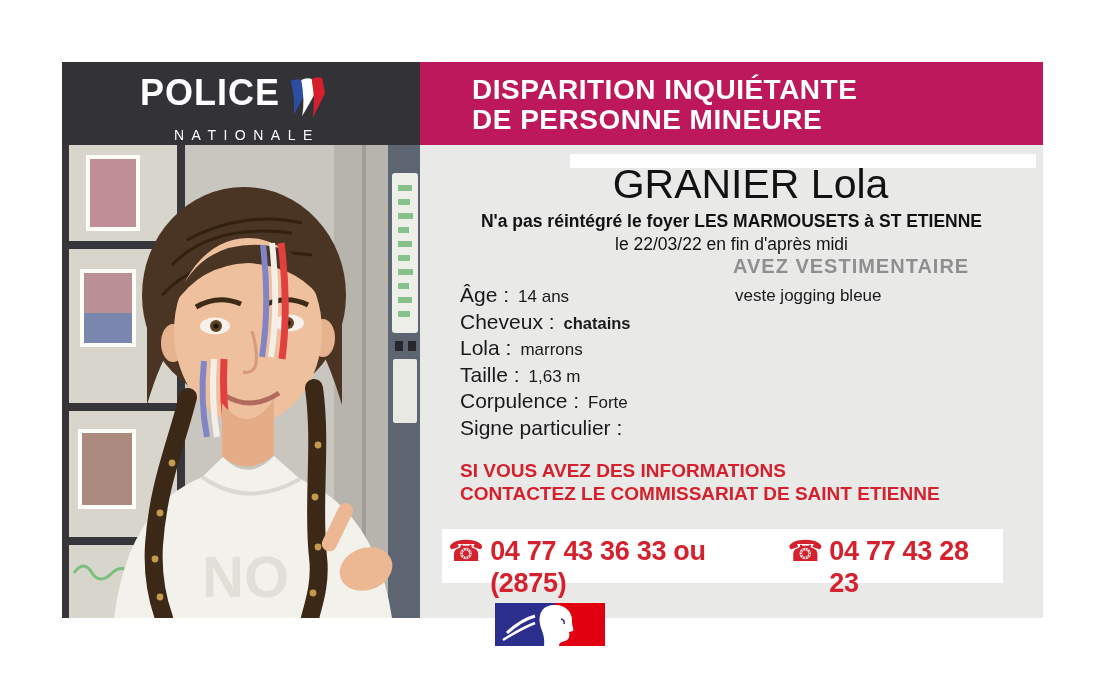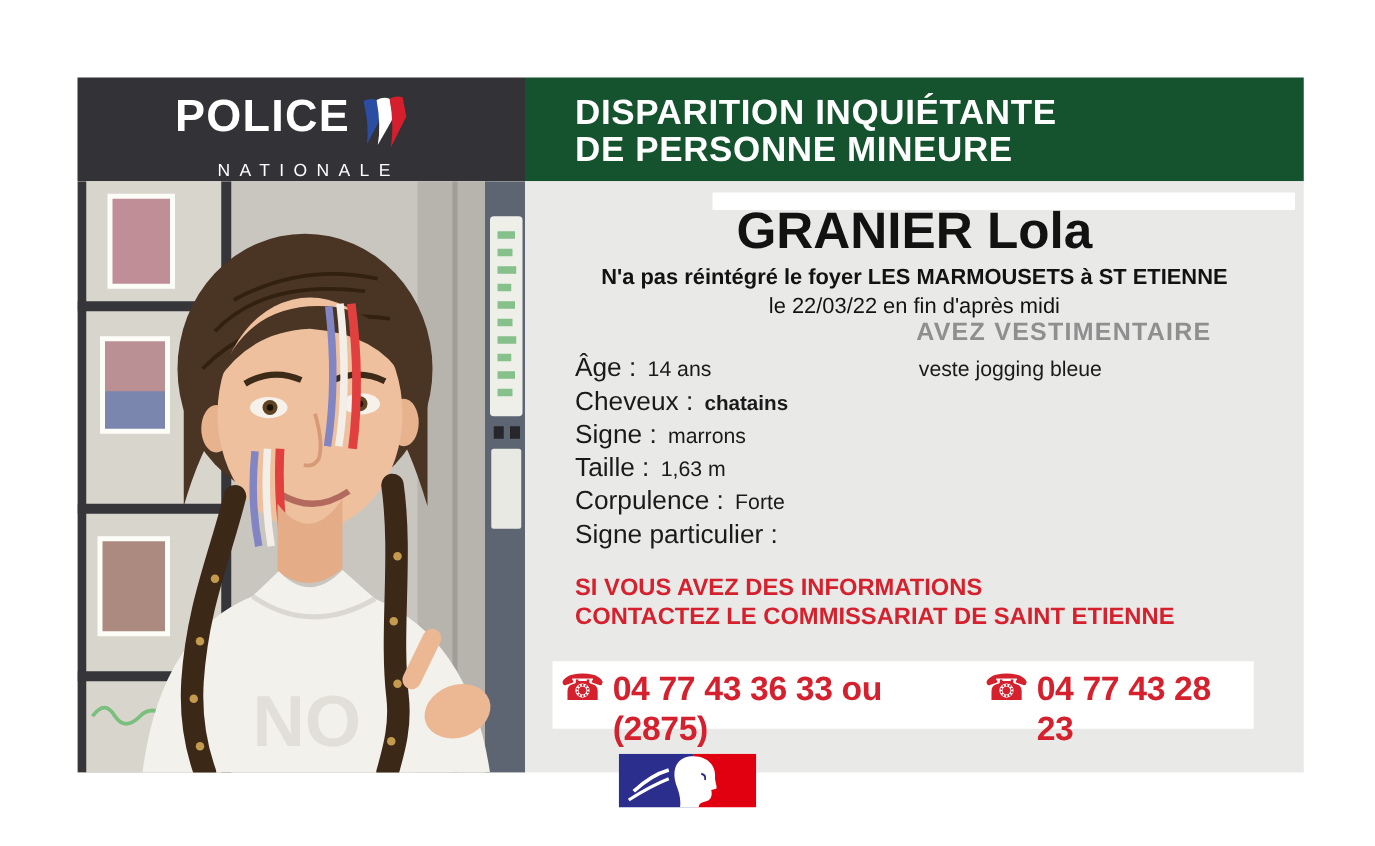--- a/index.html
+++ b/index.html
@@ -9,32 +9,32 @@
   }
   .poster{position:absolute;left:62px;top:62px;width:981px;height:464px;}
 
   
   .header{position:absolute;left:0;top:0;width:981px;height:83px;display:flex;}
   .logo-box{width:358px;height:83px;background:#323237;position:relative;flex:none;}
   .logo-inner{position:absolute;left:78px;top:13px;}
   .logo-line1{color:#ffffff;font-weight:bold;font-size:36px;letter-spacing:1px;line-height:36px;display:inline-block;vertical-align:top;}
   .logo-flag{display:inline-block;vertical-align:top;margin-left:6px;}
   .logo-line2{color:#ffffff;font-size:14px;letter-spacing:7.5px;margin-top:2px;font-weight:normal;margin-left:34px;}
-  .banner{flex:1;background:#14532d;color:#ffffff;padding:13px 0 0 40px;box-sizing:border-box;}
+  .banner{flex:1;background:#be185d;color:#ffffff;padding:13px 0 0 52px;box-sizing:border-box;}
   .banner-line{font-weight:bold;font-size:28px;line-height:30px;letter-spacing:0.5px;}
 
   
   .content{position:absolute;left:0;top:83px;width:981px;height:473px;display:flex;}
   .photo{width:358px;height:473px;flex:none;position:relative;background:#c9c6c0;}
   .photo svg{display:block;}
   .panel{flex:1;background:#e9e9e8;position:relative;}
 
   .title-bg{position:absolute;left:150px;top:9px;width:466px;height:14px;background:#ffffff;}
   .person-title{position:absolute;left:0;top:16px;width:100%;text-align:center;
-    font-size:41px;font-weight:bold;color:#121212;letter-spacing:0px;}
+    font-size:41px;font-weight:normal;color:#121212;letter-spacing:0px;padding-left:19px;}
   .subtitle1{position:absolute;left:0;top:66px;width:100%;text-align:center;
     font-size:17.5px;font-weight:bold;color:#121212;}
   .subtitle2{position:absolute;left:0;top:89px;width:100%;text-align:center;
     font-size:17.5px;font-weight:normal;color:#121212;}
 
   .sig-heading{position:absolute;left:40px;top:110px;font-size:20px;font-weight:bold;
     color:#8f8f8f;letter-spacing:1px;}
   .tenue-heading{position:absolute;left:313px;top:110px;font-size:20px;font-weight:bold;
     color:#8f8f8f;letter-spacing:1px;}
   .tenue-value{position:absolute;left:315px;top:141px;font-size:17px;color:#1a1a1a;}
@@ -188,21 +188,21 @@
       <div class="tenue-value">veste jogging bleue</div>
 
       <div class="sig-rows">
         <div class="sig-row sig-row-0">
           <span class="sig-label">Âge :</span><span class="sig-value">14 ans</span>
         </div>
         <div class="sig-row sig-row-1">
           <span class="sig-label">Cheveux :</span><span class="sig-value">chatains</span>
         </div>
         <div class="sig-row sig-row-2">
-          <span class="sig-label">Signe :</span><span class="sig-value">marrons</span>
+          <span class="sig-label">Lola :</span><span class="sig-value">marrons</span>
         </div>
         <div class="sig-row sig-row-3">
           <span class="sig-label">Taille :</span><span class="sig-value">1,63 m</span>
         </div>
         <div class="sig-row sig-row-4">
           <span class="sig-label">Corpulence :</span><span class="sig-value">Forte</span>
         </div>
         <div class="sig-row sig-row-5">
           <span class="sig-label">Signe particulier :</span><span class="sig-value"></span>
         </div>

